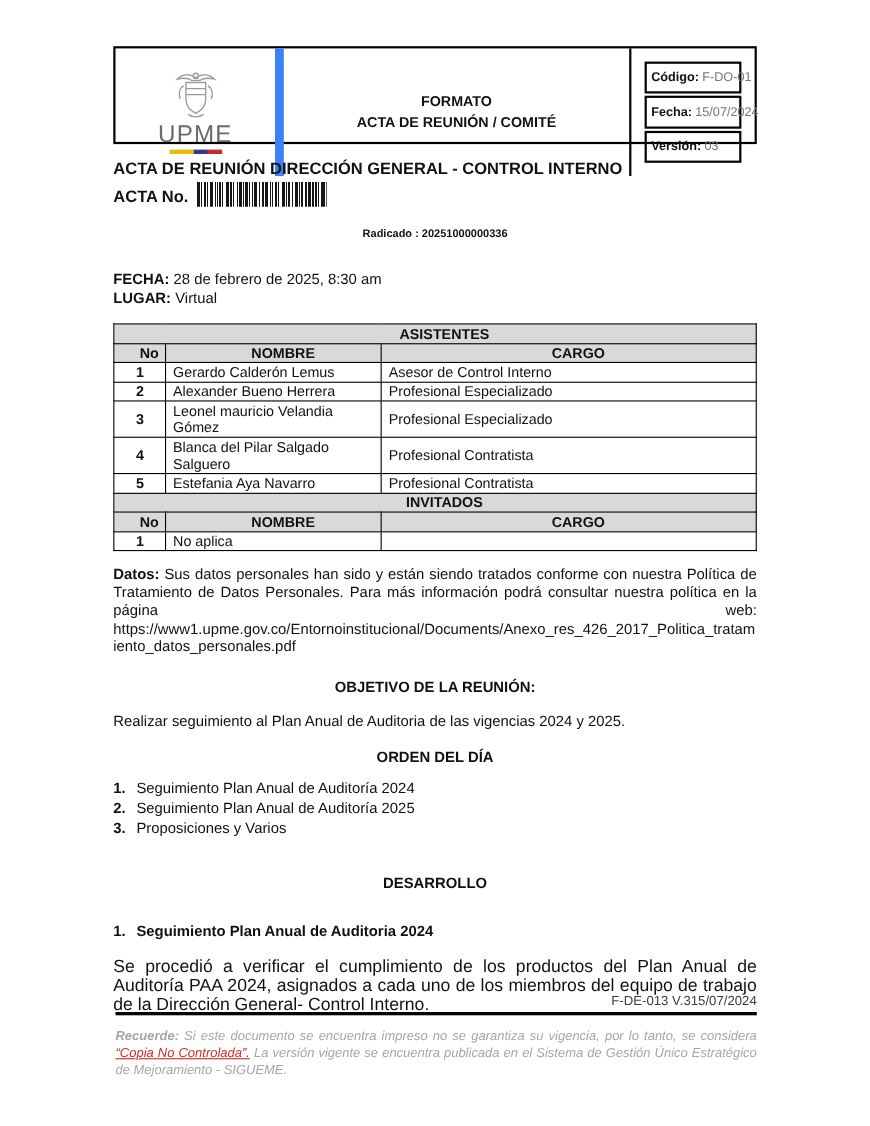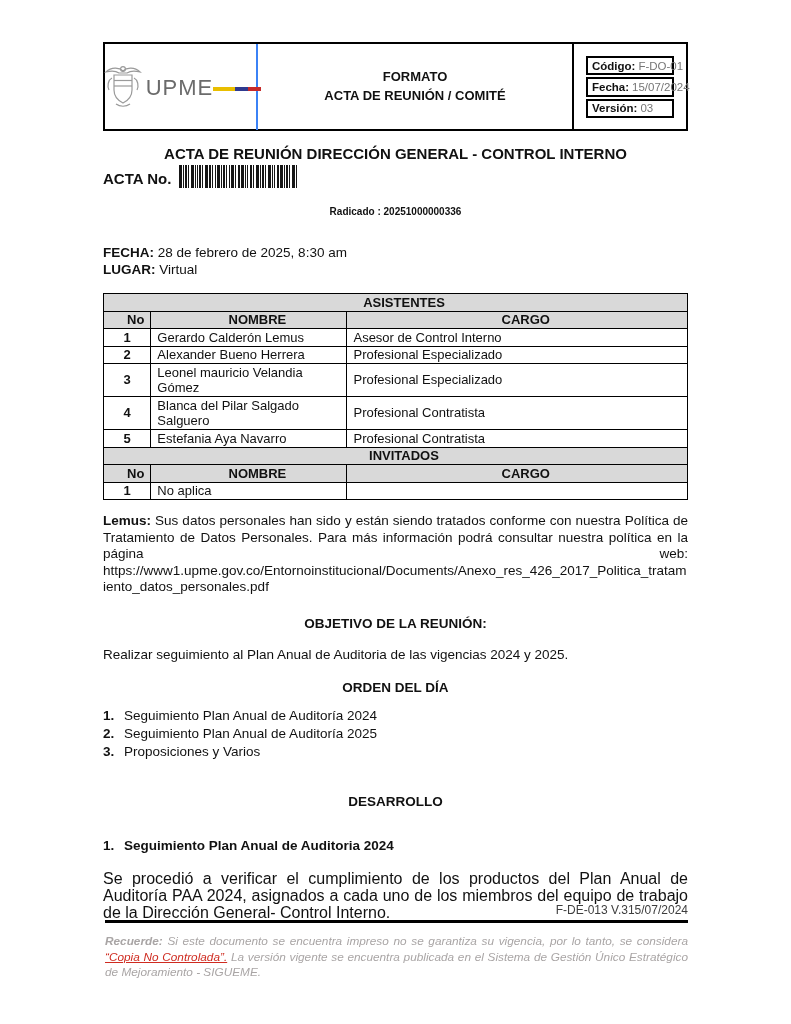--- a/index.html
+++ b/index.html
@@ -9,21 +9,21 @@
     position: relative; width: 791px; height: 1024px; margin: 0 auto;
     background: #fff; padding: 42px 103px 0 103px; overflow: hidden;
   }
 
   
   .hdr {
     display: grid; grid-template-columns: 153px 1fr 114px;
     border: 2px solid #000; height: 89px;
   }
   .hdr-left {
-    border-right: 2px solid #3b82f6; display: flex; flex-direction: row;
+    border-right: 8px solid #3b82f6; display: flex; flex-direction: column;
     align-items: center; justify-content: center; padding: 20px 0;
   }
   .org-name { color: #6b6b6b; font-size: 22px; letter-spacing: 1px; line-height: 1; margin-top: 1px; }
   .flag-bar { display: flex; height: 4px; margin-top: 3px; }
   .flag-bar .y { width: 22px; background: var(--flag-yellow, #e9be00); }
   .flag-bar .b { width: 13px; background: var(--flag-blue, #2f3a8f); }
   .flag-bar .r { width: 13px; background: var(--flag-red, #c62a2a); }
   .hdr-mid {
     display: flex; flex-direction: column; align-items: center; justify-content: center;
     font-weight: bold; font-size: 13px; line-height: 1.45; text-align: center;
@@ -33,21 +33,21 @@
   }
   .meta-box {
     flex: 1; border: 2px solid #000; margin: 1px;
     display: flex; align-items: center; padding-left: 4px;
     font-size: 11.5px; white-space: nowrap;
   }
   .meta-box .lbl { font-weight: bold; color: #111; }
   .meta-box .val { color: #767676; margin-left: 3px; }
 
   
-  .doc-title { margin-top: 14px; text-align: center; font-weight: bold; font-size: 15px; }
+  .doc-title { margin-top: 14px; text-align: left; font-weight: bold; font-size: 15px; }
   .acta-row { margin-top: 3px; display: flex; align-items: center; gap: 8px; }
   .acta-label { font-weight: bold; font-size: 15px; }
   .radicado { text-align: center; font-weight: bold; font-size: 10px; margin-top: 14px; }
 
   
   .meet-info { margin-top: 27px; font-size: 13.5px; line-height: 17px; }
   .meet-info .lbl { font-weight: bold; }
 
   
   table.att { width: 100%; border-collapse: collapse; margin-top: 15px; font-size: 13px; }
@@ -249,21 +249,21 @@
       <td>CARGO</td>
     </tr>
     <tr>
       <td class="cnum">1</td>
       <td>No aplica</td>
       <td></td>
     </tr>
   </tbody>
     </table>
 
-  <p class="nota"><span class="lbl">Lemus:</span> <span>Sus datos personales han sido y están siendo tratados conforme con nuestra Política de Tratamiento de Datos Personales. Para más información podrá consultar nuestra política en la página web: https://www1.upme.gov.co/Entornoinstitucional/Documents/Anexo_res_426_2017_Politica_tratamiento_datos_personales.pdf</span></p>
+  <p class="nota"><span class="lbl">Datos:</span> <span>Sus datos personales han sido y están siendo tratados conforme con nuestra Política de Tratamiento de Datos Personales. Para más información podrá consultar nuestra política en la página web: https://www1.upme.gov.co/Entornoinstitucional/Documents/Anexo_res_426_2017_Politica_tratamiento_datos_personales.pdf</span></p>
 
   <div class="sec-heading">OBJETIVO DE LA REUNIÓN:</div>
   <p class="plain-par">Realizar seguimiento al Plan Anual de Auditoria de las vigencias 2024 y 2025.</p>
 
   <div class="sec-heading" style="margin-top:17px;">ORDEN DEL DÍA</div>
   <div class="orden-list">
     <div class="orden-item">
       <span class="num">1.</span>
       <span>Seguimiento Plan Anual de Auditoría 2024</span>
     </div>

